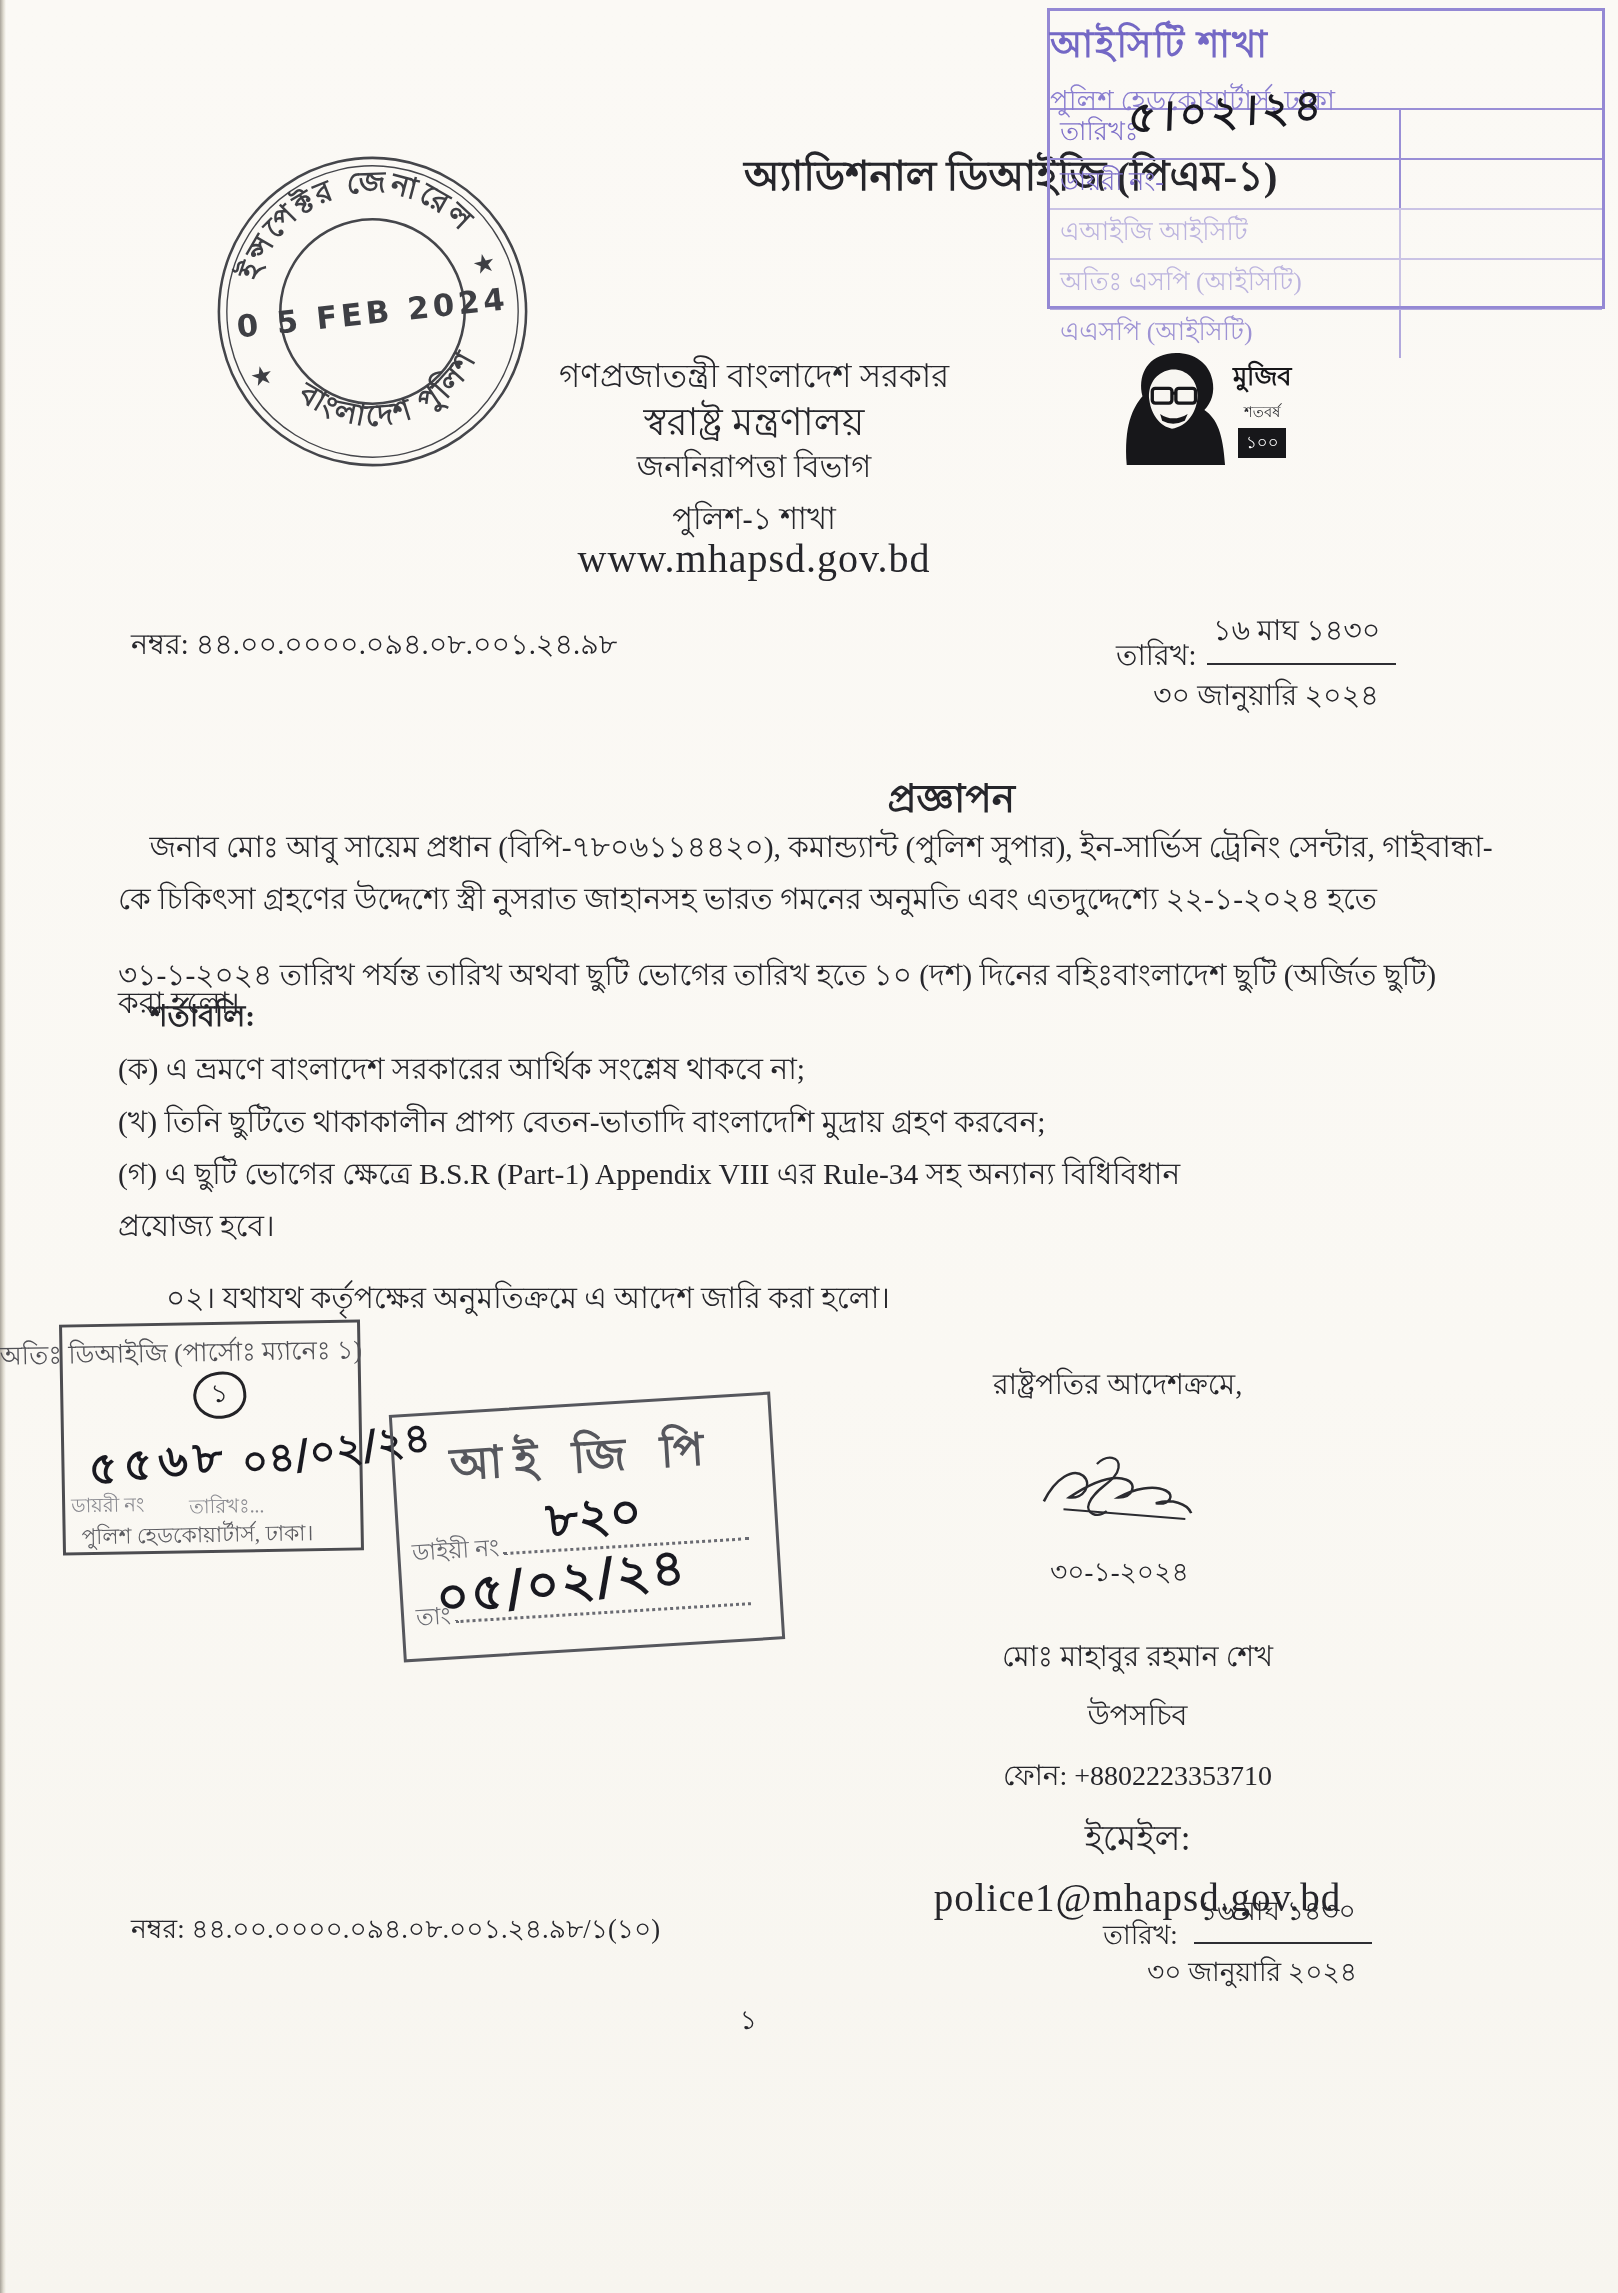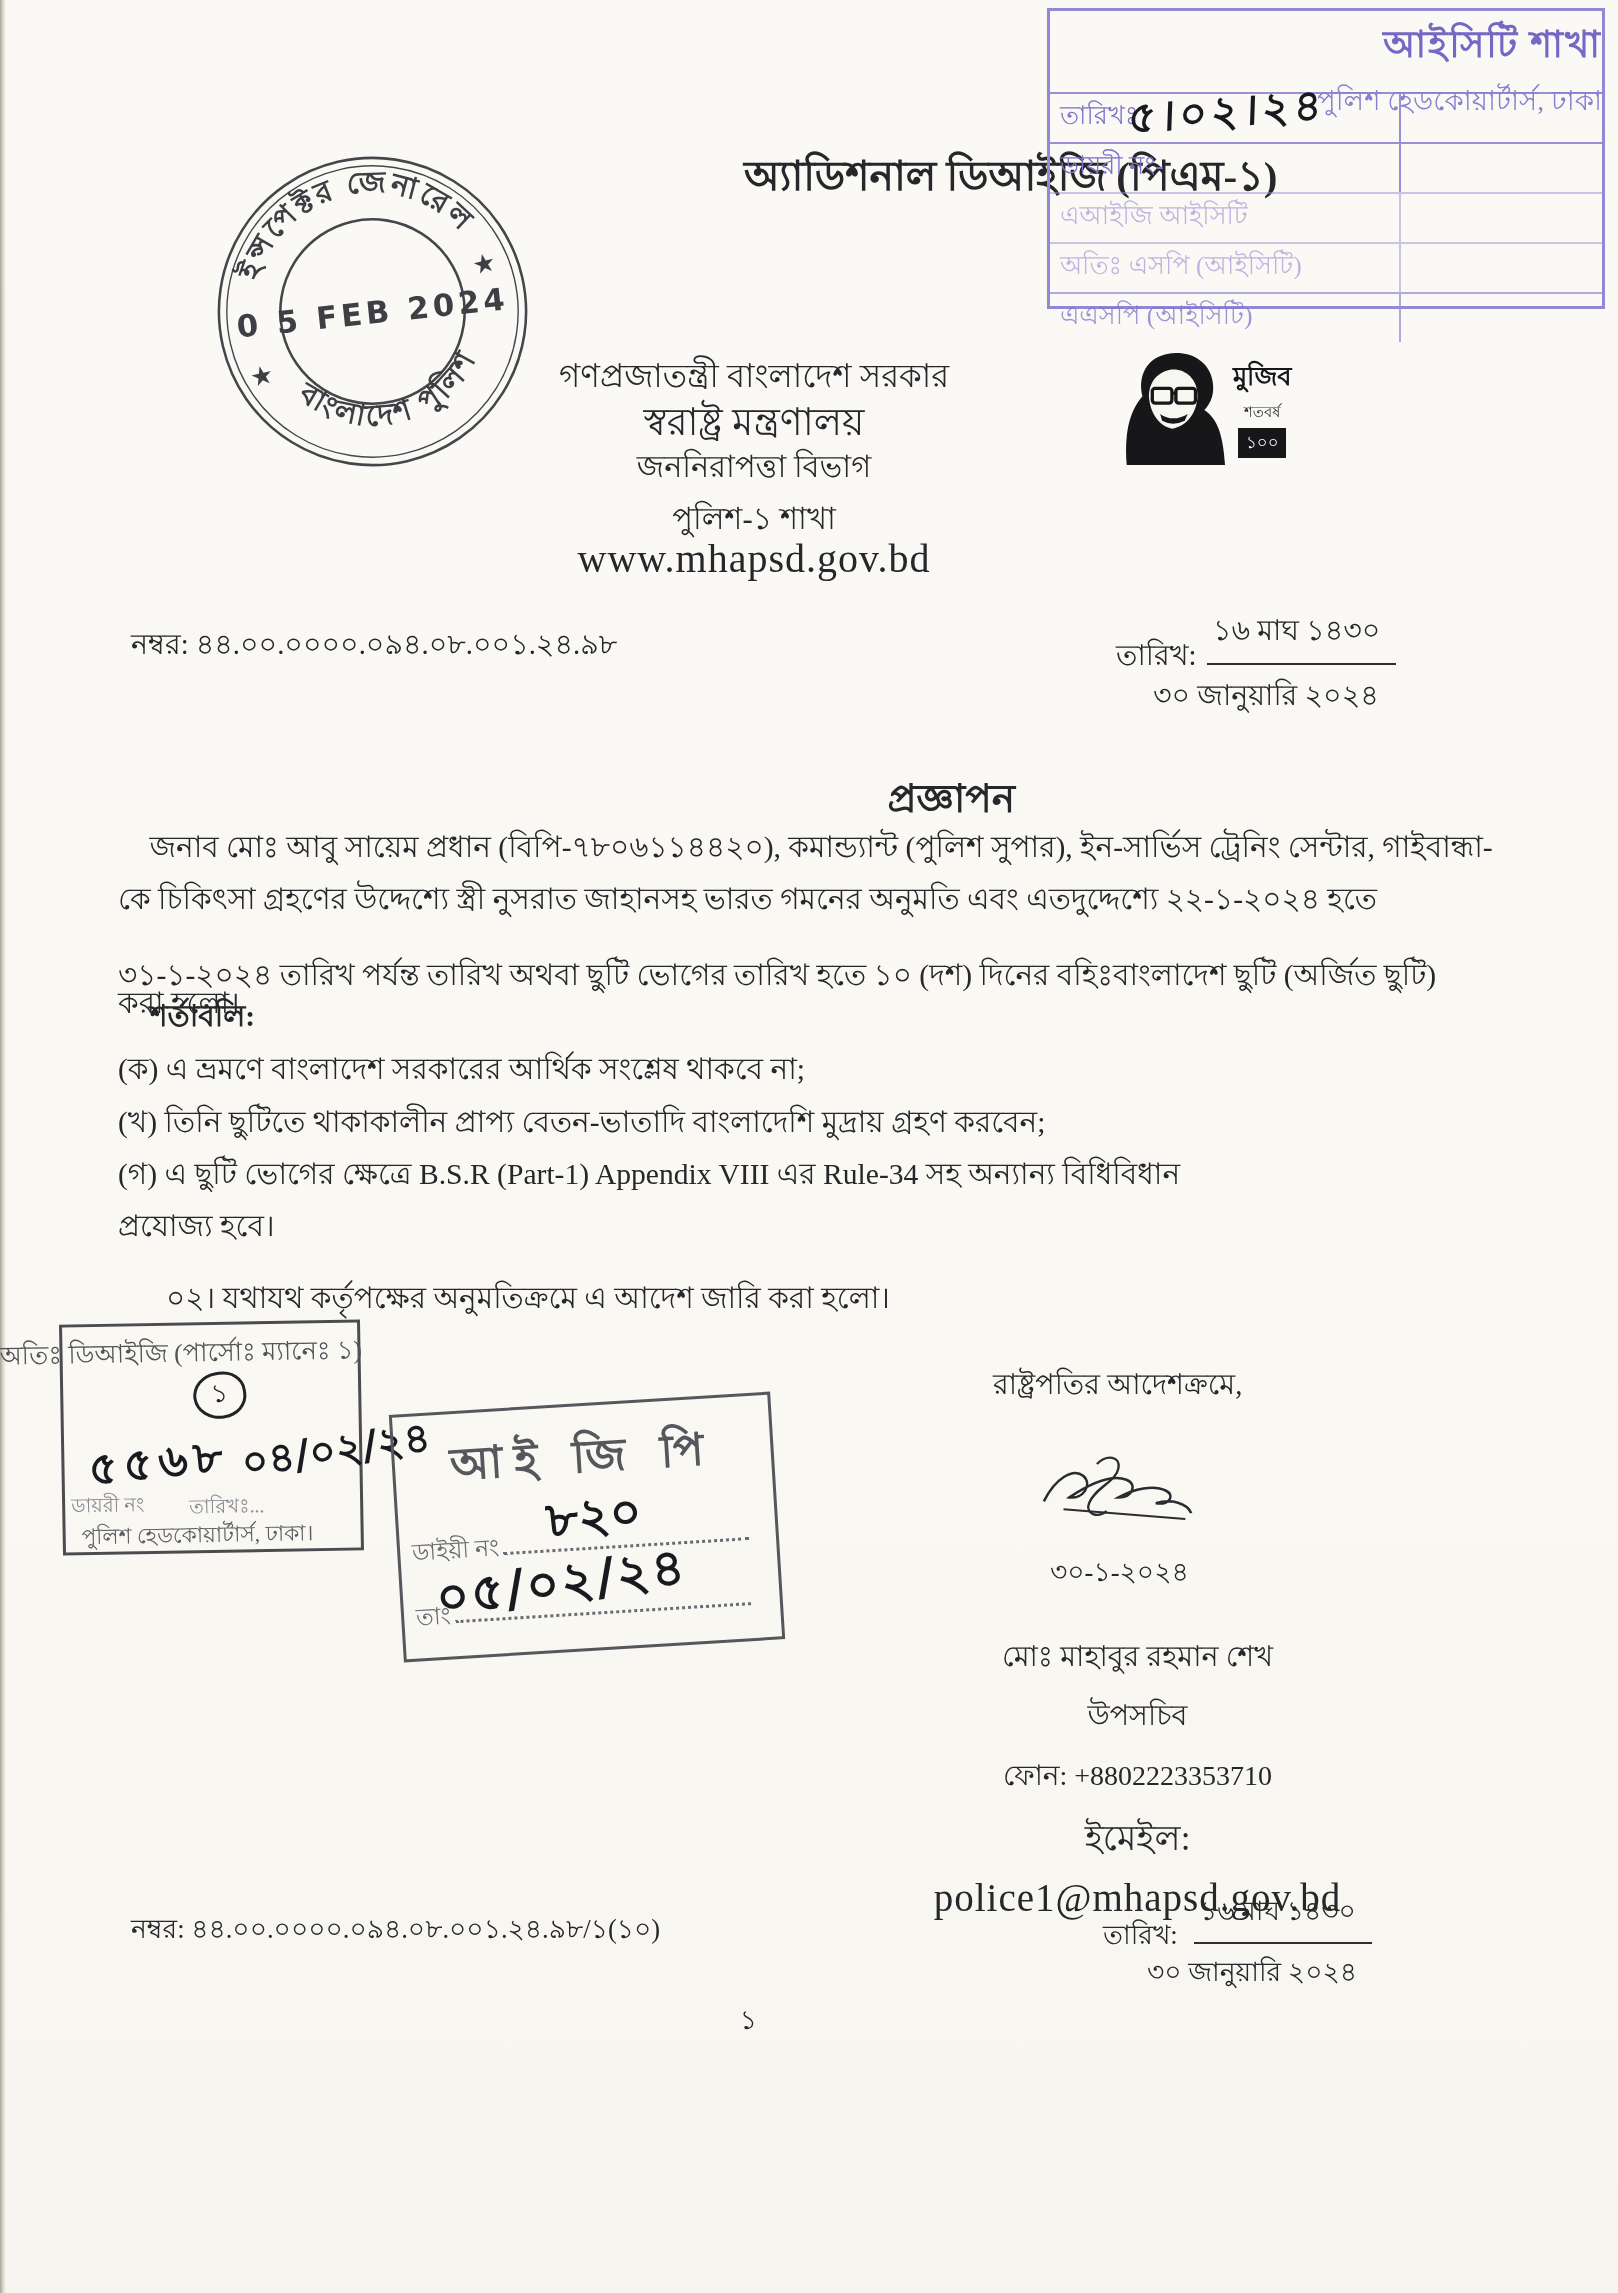--- a/index.html
+++ b/index.html
@@ -8,21 +8,21 @@
     background:linear-gradient(180deg,#fbf9f5 0%,#faf8f3 60%,#f7f5ef 100%);
     font-family:"Liberation Serif", serif; color:#26262b; overflow:hidden;
   }
   .abs{position:absolute;}
   .bn{font-family:"Liberation Serif", serif;}
   .scan-edge{left:0;top:0;width:5.9px;height:100%;
     background:linear-gradient(90deg,#a9a49b,#dedacf 55%,rgba(0,0,0,0));}
   
   .ict-box{left:1047px;top:7.9px;width:558px;height:301px;border:3px solid #9488d4;
     color:#7f71c9;box-sizing:border-box;background:rgba(255,255,255,0.0);}
-  .ict-head{height:81px;text-align:right;}
+  .ict-head{height:97px;text-align:left;}
   .ict-title{font-size:37px;font-weight:bold;letter-spacing:2px;padding-top:3.9px;color:#7468c5;}
   .ict-sub{font-size:27.6px;margin-top:2px;color:#8a7ed0;}
   .ict-row{display:flex;height:50px;border-top:2px solid #9a8fd6;align-items:flex-end;box-sizing:border-box;}
   .ict-cell-l{width:351px;border-right:2px solid #9a8fd6;height:100%;display:flex;align-items:center;
     padding-left:9.9px;box-sizing:border-box;font-size:25.6px;}
   .ict-cell-r{flex:1;height:100%;}
   .ict-faint{opacity:.5;}
   .ict-med{opacity:.75;}
   .hw{font-family:"DejaVu Sans", sans-serif;color:#191920;font-weight:bold;}
   .ict-hw{left:1128px;top:79px;font-size:43px;transform:rotate(-4deg) skewX(-6deg);letter-spacing:3.9px;}

